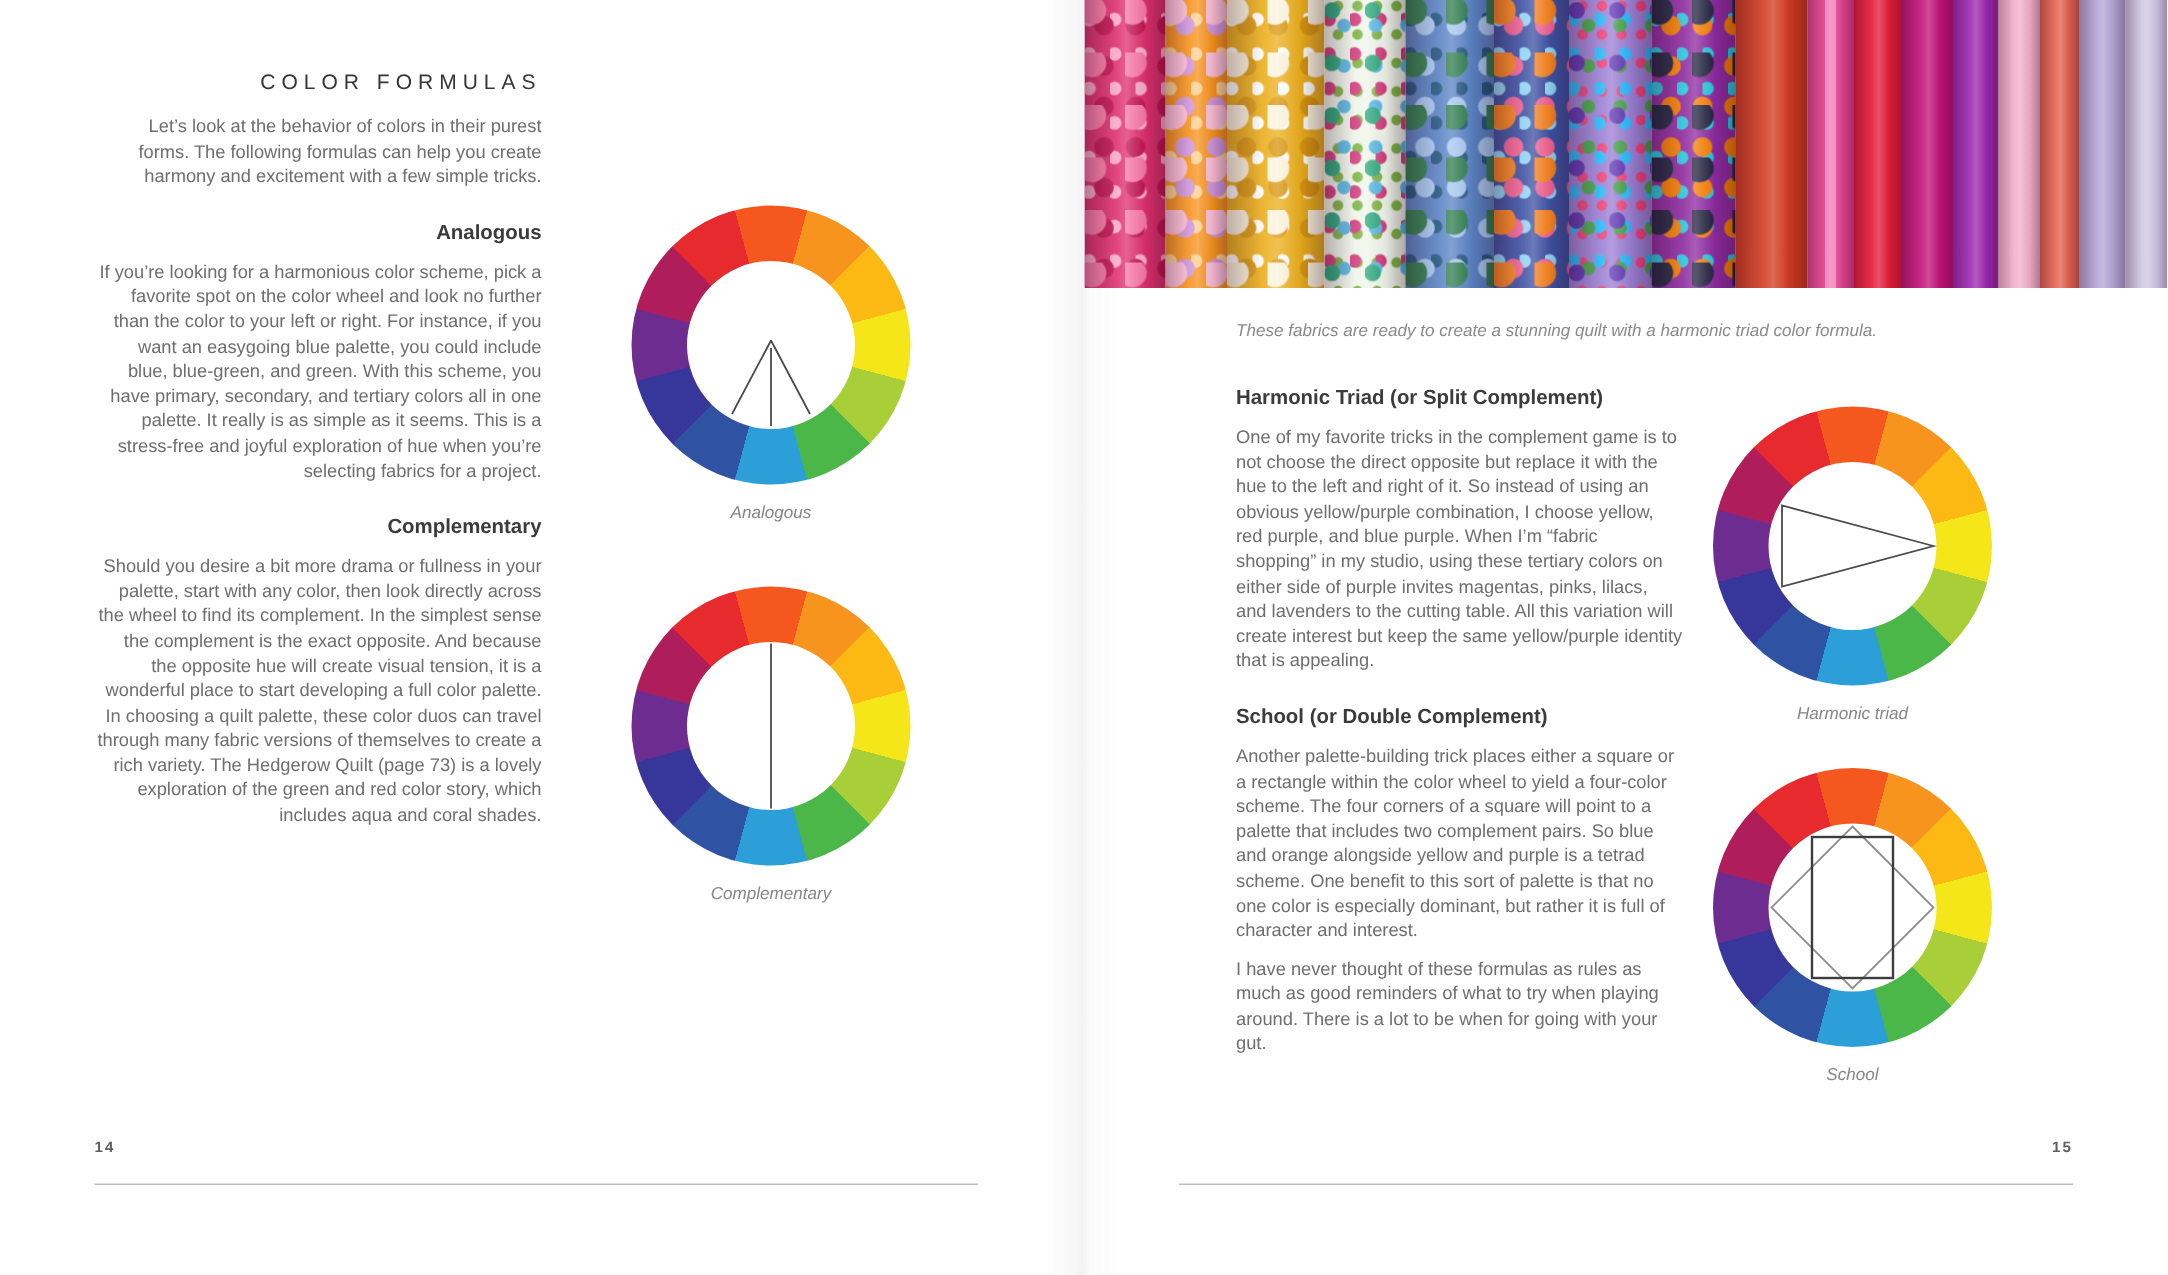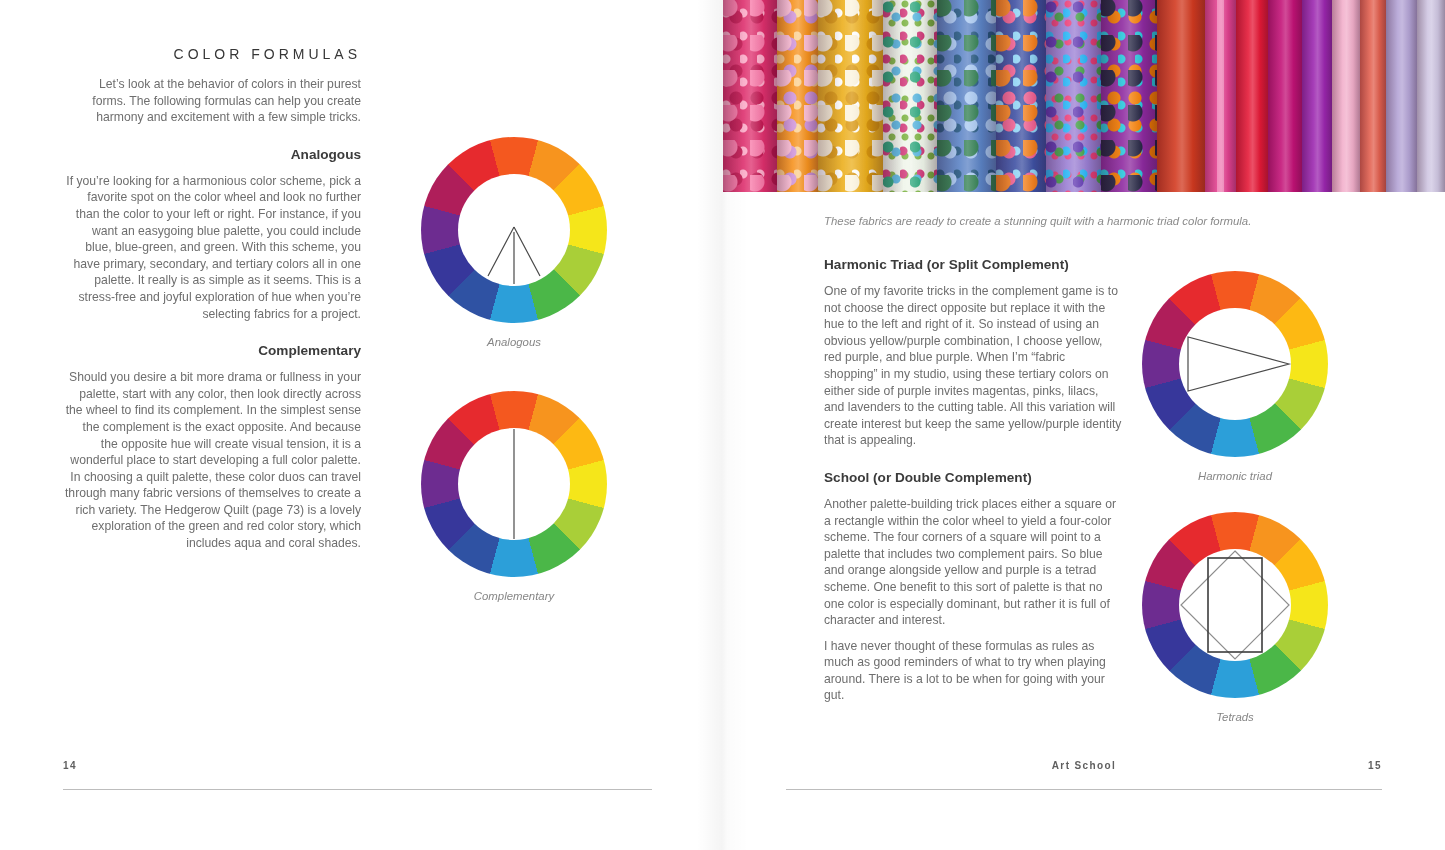--- a/index.html
+++ b/index.html
@@ -136,21 +136,20 @@
   </figure>
 
   <figure class="wheel-block" style="left:1142px;top:512px">
     <div class="wheel wheel-ring" style="background: conic-gradient(from -15deg, rgb(244, 88, 31) 0deg, rgb(244, 88, 31) 30deg, rgb(247, 148, 30) 30deg, rgb(247, 148, 30) 60deg, rgb(253, 185, 19) 60deg, rgb(253, 185, 19) 90deg, rgb(245, 230, 26) 90deg, rgb(245, 230, 26) 120deg, rgb(169, 207, 56) 120deg, rgb(169, 207, 56) 150deg, rgb(75, 183, 72) 150deg, rgb(75, 183, 72) 180deg, rgb(44, 159, 217) 180deg, rgb(44, 159, 217) 210deg, rgb(47, 82, 163) 210deg, rgb(47, 82, 163) 240deg, rgb(55, 55, 155) 240deg, rgb(55, 55, 155) 270deg, rgb(109, 44, 144) 270deg, rgb(109, 44, 144) 300deg, rgb(175, 30, 90) 300deg, rgb(175, 30, 90) 330deg, rgb(230, 42, 46) 330deg, rgb(230, 42, 46) 360deg);">
       <div class="wheel-hole"></div>
       <svg class="wheel-overlay" viewBox="0 0 186 186">
         <polygon points="93,39 147,93 93,147 39,93" fill="none" stroke="#8d8d8d" stroke-width="1.2"></polygon>
         <rect x="66" y="46" width="54" height="94" fill="none" stroke="#3d3d3d" stroke-width="1.6"></rect>
       </svg>
     </div>
-    <figcaption class="wheel-caption">Tetrads</figcaption>
+    <figcaption class="wheel-caption">School</figcaption>
   </figure>
 
   <div class="footer-rule rule-right"></div>
-  <div class="footer-text fcenter-right">Art School</div>
   <div class="footer-text fnum-right">15</div>
 
   <div class="spine"></div>
 </div>
 
 </body></html>

